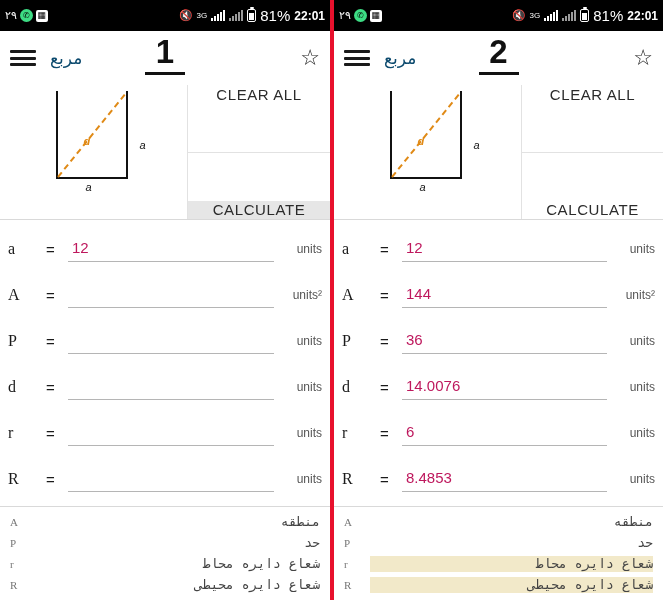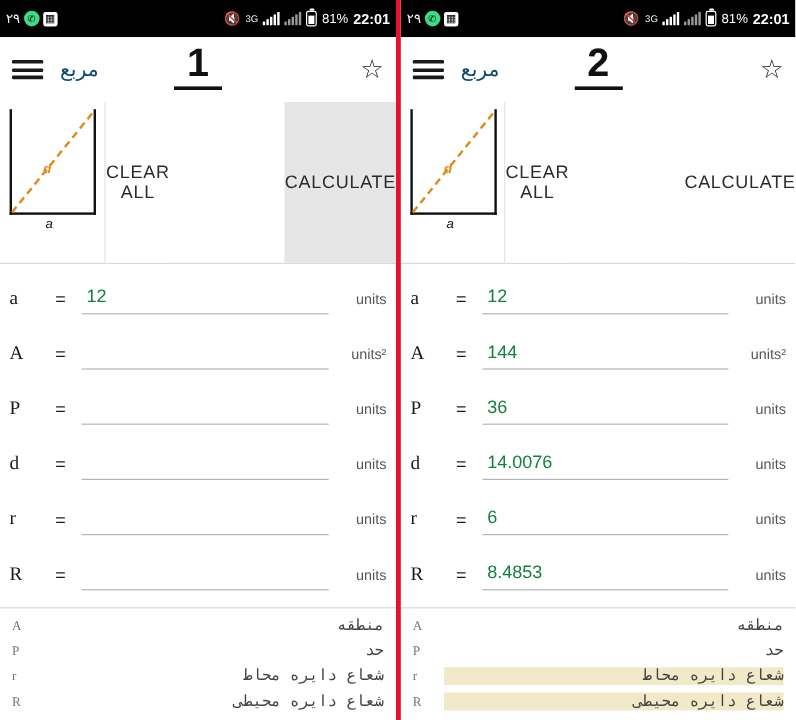--- a/index.html
+++ b/index.html
@@ -69,21 +69,21 @@
     position: relative;
   }
   .batt::before {
     content: ""; position: absolute; top: -3px; left: 2px;
     width: 4px; height: 2px; background: #fff; border-radius: 1px;
   }
   .batt::after {
     content: ""; position: absolute; left: 1px; right: 1px; bottom: 1px;
     height: 60%; background: #fff;
   }
-  .sb-pct { font-size: 11px; }
+  .sb-pct { font-size: 15px; }
   .sb-time { font-size: 12px; font-weight: bold; }
   .mute-icon { font-size: 11px; }
 
   
   .appbar {
     height: 54px;
     background: #ffffff;
     display: flex;
     align-items: center;
     padding: 0 10px;
@@ -144,21 +144,21 @@
     width: 72px; height: 88px;
     overflow: visible;
   }
   .lbl { position: absolute; font-size: 11px; color: #111; font-style: italic; }
   .lbl-a-right { right: -6px; top: 48px; }
   .lbl-a-bottom { left: 38px; top: 90px; }
   .lbl-d { left: 36px; top: 44px; color: #e08a16; font-weight: bold; }
 
   .btn-col {
     flex: 1;
-    display: flex; flex-direction: row; gap: 48px;
+    display: flex; flex-direction: column; gap: 48px;
   }
   .big-btn {
     flex: 1;
     display: flex; align-items: center; justify-content: center;
     font-size: 15px; letter-spacing: 0.6px;
     color: #2b2b2b;
     background: #ffffff;
     border: none;
     cursor: pointer;
     font-family: "Liberation Sans", sans-serif;
@@ -176,21 +176,21 @@
   .row-sym {
     width: 38px; font-size: 16px; color: #1a1a1a;
     font-family: "Liberation Serif", serif;
   }
   .row-eq { width: 22px; font-size: 15px; color: #1a1a1a; }
   .row-input {
     flex: 1;
     border-bottom: 1px solid #b5b5b5;
     height: 26px;
     display: flex; align-items: center;
-    font-size: 15px; color: #15803d;
+    font-size: 15px; color: #be185d;
     padding: 0 4px 2px 4px;
   }
   .row-unit {
     width: 48px; text-align: right;
     font-size: 12px; color: #555;
     padding-left: 6px;
   }
   .sep-line { height: 1px; background: #d9d9d9; margin-top: 4px; }
 
   

